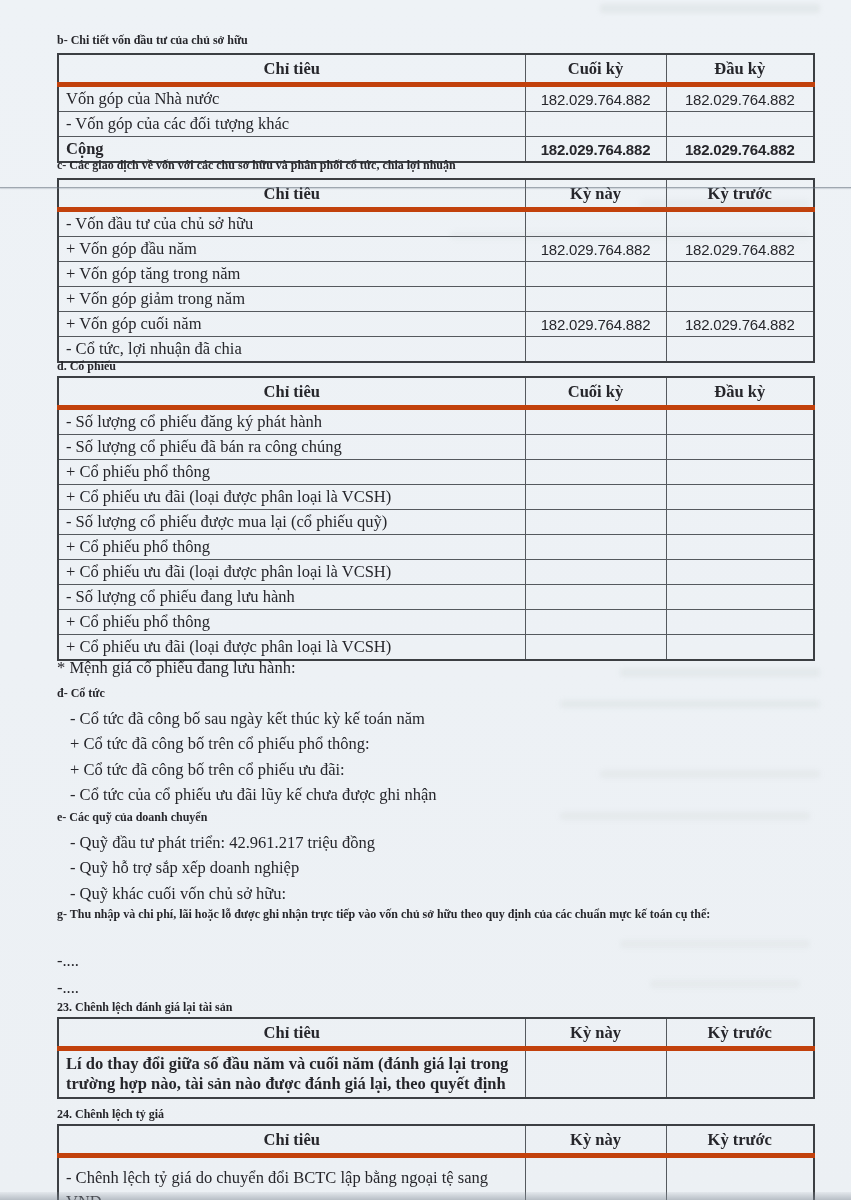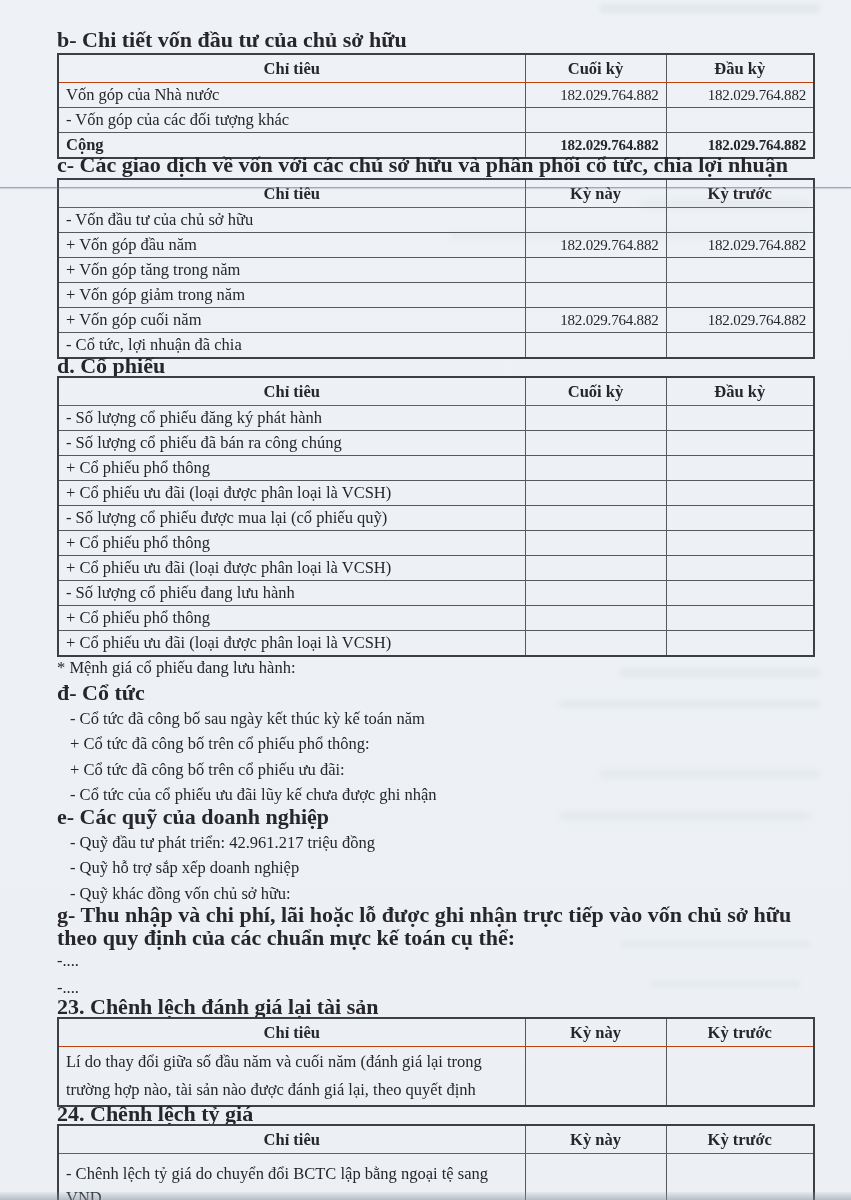--- a/index.html
+++ b/index.html
@@ -6,21 +6,21 @@
   body {
     width: 851px; height: 1200px;
     position: relative;
     overflow: hidden;
     background: linear-gradient(180deg, #eef2f6 0%, #edf1f5 55%, #ecf0f4 100%);
     font-family: "Liberation Serif", "DejaVu Serif", serif;
     color: #26262b;
   }
   .abs { position: absolute; left: 57px; width: 756px; }
 
-  .heading { font-weight: bold; font-size: 22px; line-height: 20px; }
+  .heading { font-weight: bold; font-size: 12px; line-height: 20px; }
   .note-line { font-size: 16.5px; line-height: 25px; }
   .plain-lines div { font-size: 16.5px; line-height: 25.3px; margin-left: 13px; }
   .dots-lines div { font-size: 16.5px; line-height: 27px; }
 
   table.doc {
     border-collapse: collapse;
     width: 756px;
     table-layout: fixed;
     background: transparent;
   }
@@ -29,33 +29,33 @@
   table.doc col.c-v2 { width: 148px; }
   table.doc th, table.doc td {
     border: 1px solid #55595e;
     padding: 1px 7px;
     overflow: hidden;
   }
   table.doc { border: 2px solid #3c3f43; }
   table.doc thead th {
     font-weight: bold; font-size: 16.5px; text-align: center;
     height: 25px; vertical-align: middle;
-    border-bottom: 1px solid #c2410c;
+    border-bottom: 5px solid #c2410c;
   }
   table.doc td.lbl {
     font-size: 16.5px; text-align: left; height: 22px; vertical-align: middle;
   }
   table.doc td.val {
-    font-family: Liberation Serif, serif;
+    font-family: Liberation Sans, sans-serif;
     font-size: 15px; letter-spacing: -0.2px;
-    text-align: right; vertical-align: middle;
+    text-align: center; vertical-align: middle;
   }
   table.doc tr.total td.lbl { font-weight: bold; }
   table.doc tr.total td.val { font-weight: bold; }
-  table.doc td.tall { height: 44px; vertical-align: middle; line-height: 28px; }
+  table.doc td.tall { height: 44px; vertical-align: middle; line-height: 20px; font-weight: bold; }
   table.doc td.cut { height: 72px; vertical-align: top; padding-top: 8px; line-height: 24px; }
 
   
   .scan-line {
     position: absolute; left: 0; top: 187px; width: 851px; height: 1px;
     background: rgba(95,105,118,0.55);
     box-shadow: 0 1px 1px rgba(130,140,152,0.35);
   }
   .bottom-edge {
     position: absolute; left: 0; bottom: 0; width: 851px; height: 8px;
@@ -226,26 +226,26 @@
 
 <div class="abs heading" style="top:683px">đ- Cổ tức</div>
 
 <div class="abs plain-lines" style="top:706px">
   <div>- Cổ tức đã công bố sau ngày kết thúc kỳ kế toán năm</div>
   <div>+ Cổ tức đã công bố trên cổ phiếu phổ thông:</div>
   <div>+ Cổ tức đã công bố trên cổ phiếu ưu đãi:</div>
   <div>- Cổ tức của cổ phiếu ưu đãi lũy kế chưa được ghi nhận</div>
 </div>
 
-<div class="abs heading" style="top:807px">e- Các quỹ của doanh nghiệp</div>
+<div class="abs heading" style="top:807px">e- Các quỹ của doanh chuyển</div>
 
 <div class="abs plain-lines" style="top:830px">
   <div>- Quỹ đầu tư phát triển: 42.961.217 triệu đồng</div>
   <div>- Quỹ hỗ trợ sắp xếp doanh nghiệp</div>
-  <div>- Quỹ khác đồng vốn chủ sở hữu:</div>
+  <div>- Quỹ khác cuối vốn chủ sở hữu:</div>
 </div>
 
 <div class="abs heading" style="top:903px; line-height:23px;">g- Thu nhập và chi phí, lãi hoặc lỗ được ghi nhận trực tiếp vào vốn chủ sở hữu theo quy định của các chuẩn mực kế toán cụ thể:</div>
 
 <div class="abs dots-lines" style="top:947px">
   <div>-....</div>
   <div>-....</div>
 </div>
 
 <div class="abs heading" style="top:997px">23. Chênh lệch đánh giá lại tài sản</div>

